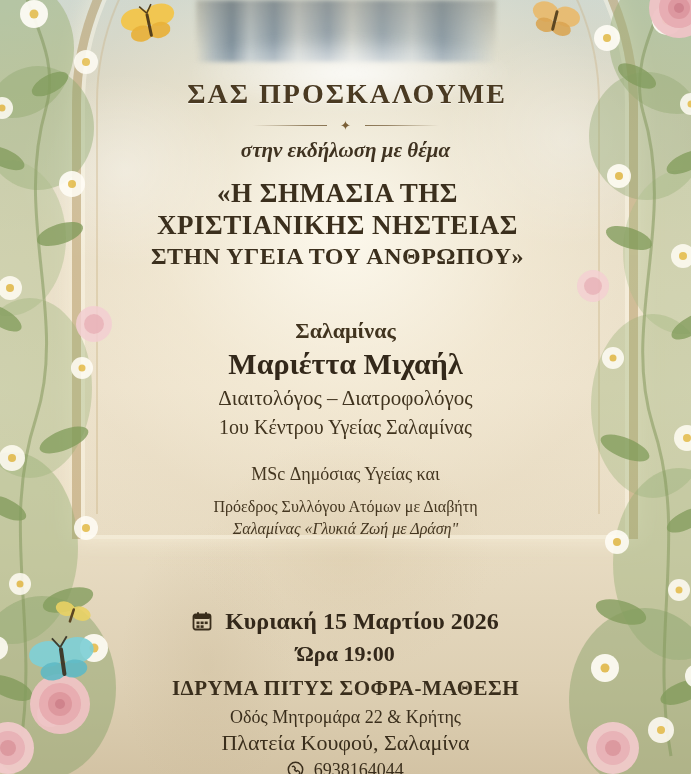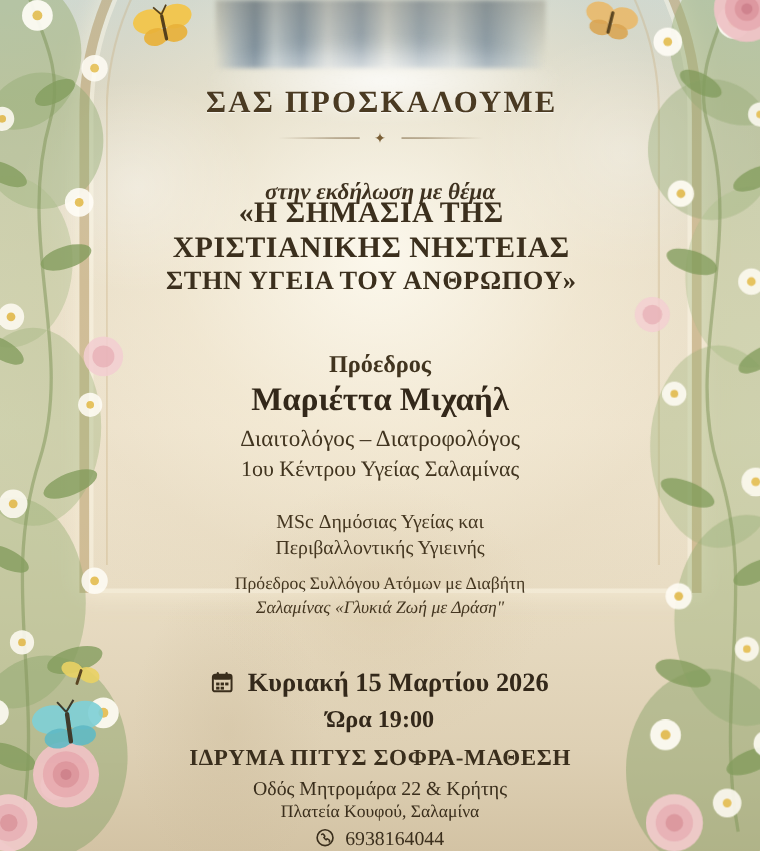--- a/index.html
+++ b/index.html
@@ -161,21 +161,20 @@
   }
 
   .l-sub1 {
     position: absolute;
     left: 0; right: 0;
     top: 138px;
     font-size: 21px;
     font-style: italic;
     font-weight: 700;
     color: #3f3220;
-    margin-top: 24px;
   }
 
   .title-block {
     position: absolute;
     left: 0; right: 16px;
     top: 178px;
     font-weight: 700;
     color: #3b2f1d;
     line-height: 1.18;
   }
@@ -253,21 +252,21 @@
     left: 0; right: 0;
     top: 676px;
     color: #3a2e1c;
   }
   .venue .v1 {
     font-size: 21px;
     font-weight: 700;
     letter-spacing: 0.5px;
   }
   .venue .v2 { font-size: 18px; margin-top: 6px; }
-  .venue .v3 { font-size: 16px; margin-top: 2px; }
+  .venue .v3 { font-size: 22px; margin-top: 2px; }
   .venue .v4 { font-size: 18px; margin-top: 4px; }
   .venue .phone-icon {
     display: inline-block;
     vertical-align: -2px;
     margin-right: 5px;
   }
 
   svg { display: inline-block; }
 </style>
 </head>
@@ -517,28 +516,27 @@
     </div>
 
     <div class="l-sub1">στην εκδήλωση με θέμα</div>
 
     <div class="title-block">
       <div class="t1">«Η ΣΗΜΑΣΙΑ ΤΗΣ</div>
       <div class="t2">ΧΡΙΣΤΙΑΝΙΚΗΣ ΝΗΣΤΕΙΑΣ</div>
       <div class="t3">ΣΤΗΝ ΥΓΕΙΑ ΤΟΥ ΑΝΘΡΩΠΟΥ»</div>
     </div>
 
-    <div class="l-speaker-label">Πρόεδρος</div>
+    <div class="l-speaker-label">Σαλαμίνας</div>
     <div class="l-speaker-name">Μαριέττα Μιχαήλ</div>
     <div class="l-role">Διαιτολόγος – Διατροφολόγος</div>
     <div class="l-center">1ου Κέντρου Υγείας Σαλαμίνας</div>
 
     <div class="creds">
       <div class="c1">MSc Δημόσιας Υγείας και</div>
-      <div class="c2">Περιβαλλοντικής Υγιεινής</div>
       <div class="c4">Πρόεδρος Συλλόγου Ατόμων με Διαβήτη</div>
       <div class="c5">Σαλαμίνας «Γλυκιά Ζωή με Δράση"</div>
     </div>
 
     <div class="when">
       <div class="date">
         <span class="cal-icon">
           <svg width="20" height="20" viewBox="0 0 20 20">
             <rect x="1.5" y="3.5" width="17" height="15" rx="2" fill="none" stroke="#3a2e1c" stroke-width="1.8"></rect>
             <rect x="1.5" y="3.5" width="17" height="4.5" rx="2" fill="#3a2e1c"></rect>

